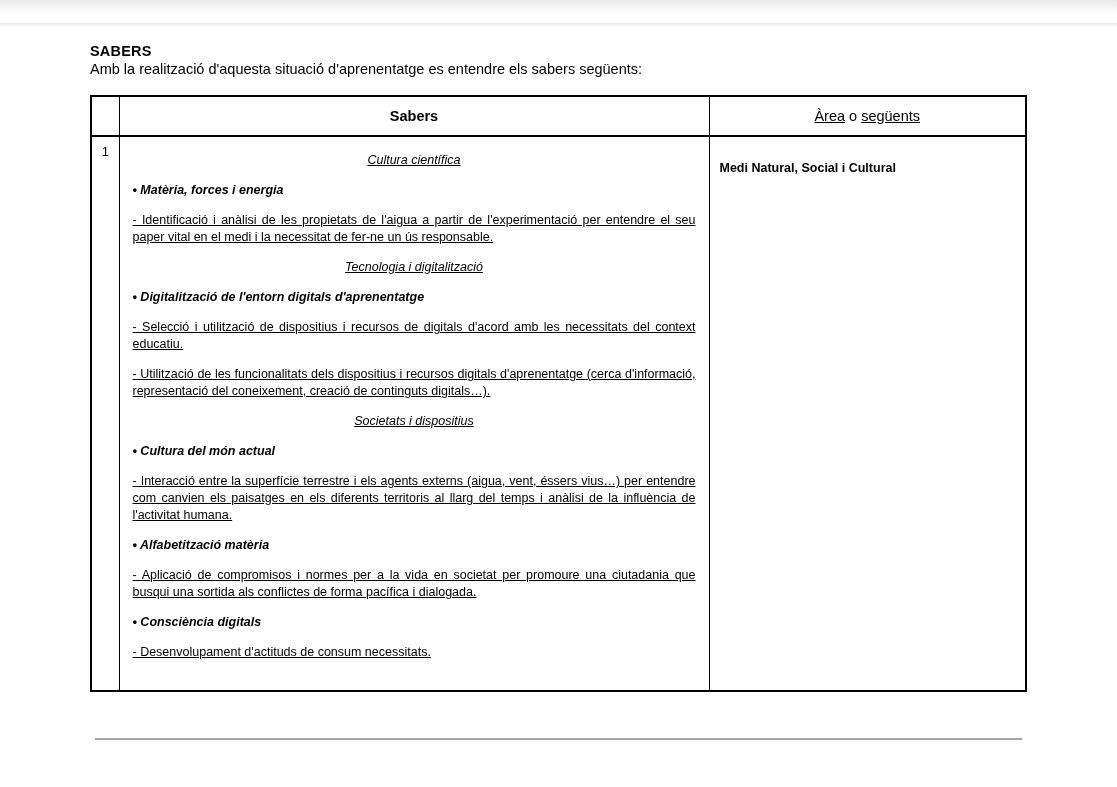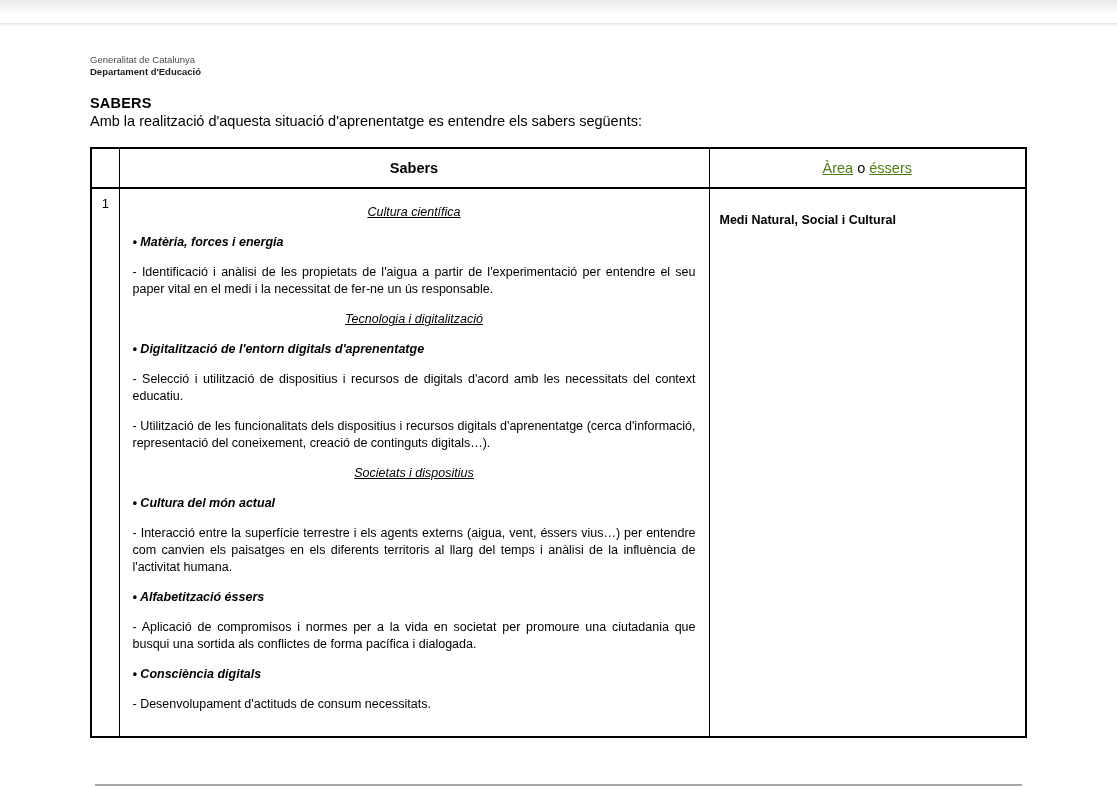--- a/index.html
+++ b/index.html
@@ -29,87 +29,83 @@
     margin-top: 18px;
     width: 935px;
     border-collapse: collapse;
     table-layout: fixed;
     border: 2px solid #000;
   }
   .sabers-table th, .sabers-table td { border: 1px solid #000; }
   .sabers-table thead th { height: 40px; border-bottom: 2px solid #000; }
   th.h-sabers { font-size: 14.5px; font-weight: bold; text-align: center; }
   th.h-area { font-size: 14.5px; font-weight: normal; text-align: center; }
-  th.h-area a { color: #4d7c0f; text-decoration: underline; cursor: pointer; }
+  th.h-area a { color: #000000; text-decoration: underline; cursor: pointer; }
   th.h-area .conj { color: #000; margin: 0 4px; }
 
   col.c-num { width: 28px; }
   col.c-content { width: 590px; }
   col.c-area { width: 317px; }
 
   td.num { vertical-align: top; text-align: center; padding-top: 7px; font-size: 13px; }
-  td.content-cell { vertical-align: top; padding: 2px 13px 10px 13px; }
+  td.content-cell { vertical-align: top; padding: 2px 13px 16px 13px; }
   td.area-cell { vertical-align: top; padding: 24px 10px; font-size: 12.5px; font-weight: bold; }
 
   .block { margin: 13px 0; font-size: 12.5px; line-height: 17px; }
   .block.heading { text-align: center; font-style: italic; text-decoration: underline; }
   .block.bullet { font-weight: bold; font-style: italic; }
-  .block.para { text-align: justify; }
+  .block.para { text-align: justify; text-decoration: underline; }
 
   .footer-rule { margin: 46px 0 0 95px; width: 927px; border-top: 2px solid #a6a6a6; }
 </style>
 </head>
 <body>
 
 <div class="viewer-top">
   <div class="grad"></div>
   <div class="edge"></div>
 </div>
 
 <div class="content">
 
-  <div class="org">
-    <div class="l1">Generalitat de Catalunya</div>
-    <div class="l2">Departament d'Educació</div>
-  </div>
 
   <div class="section-title">SABERS</div>
   <div class="intro">Amb la realització d'aquesta situació d'aprenentatge es entendre els sabers següents:</div>
 
   <table class="sabers-table">
     <colgroup>
       <col class="c-num">
         <col class="c-content">
         <col class="c-area">
     </colgroup>
     <thead>
       <tr>
         <th></th>
         <th class="h-sabers">Sabers</th>
         <th class="h-area">
-          <a>Àrea</a><span class="conj">o</span><a>éssers</a>
+          <a>Àrea</a><span class="conj">o</span><a>següents</a>
         </th>
       </tr>
     </thead>
     <tbody>
       <tr>
         <td class="num">1</td>
         <td class="content-cell">
           <div>
               <div class="block heading">Cultura científica</div>
               <div class="block bullet">• Matèria, forces i energia</div>
               <div class="block para">- Identificació i anàlisi de les propietats de l'aigua a partir de l'experimentació per entendre el seu paper vital en el medi i la necessitat de fer-ne un ús responsable.</div>
               <div class="block heading">Tecnologia i digitalització</div>
               <div class="block bullet">• Digitalització de l'entorn digitals d'aprenentatge</div>
               <div class="block para">- Selecció i utilització de dispositius i recursos de digitals d'acord amb les necessitats del context educatiu.</div>
               <div class="block para">- Utilització de les funcionalitats dels dispositius i recursos digitals d'aprenentatge (cerca d'informació, representació del coneixement, creació de continguts digitals…).</div>
               <div class="block heading">Societats i dispositius</div>
               <div class="block bullet">• Cultura del món actual</div>
               <div class="block para">- Interacció entre la superfície terrestre i els agents externs (aigua, vent, éssers vius…) per entendre com canvien els paisatges en els diferents territoris al llarg del temps i anàlisi de la influència de l'activitat humana.</div>
-              <div class="block bullet">• Alfabetització éssers</div>
+              <div class="block bullet">• Alfabetització matèria</div>
               <div class="block para">- Aplicació de compromisos i normes per a la vida en societat per promoure una ciutadania que busqui una sortida als conflictes de forma pacífica i dialogada.</div>
               <div class="block bullet">• Consciència digitals</div>
               <div class="block para">- Desenvolupament d'actituds de consum necessitats.</div>
             </div>
         </td>
         <td class="area-cell">Medi Natural, Social i Cultural</td>
       </tr>
     </tbody>
   </table>
 

